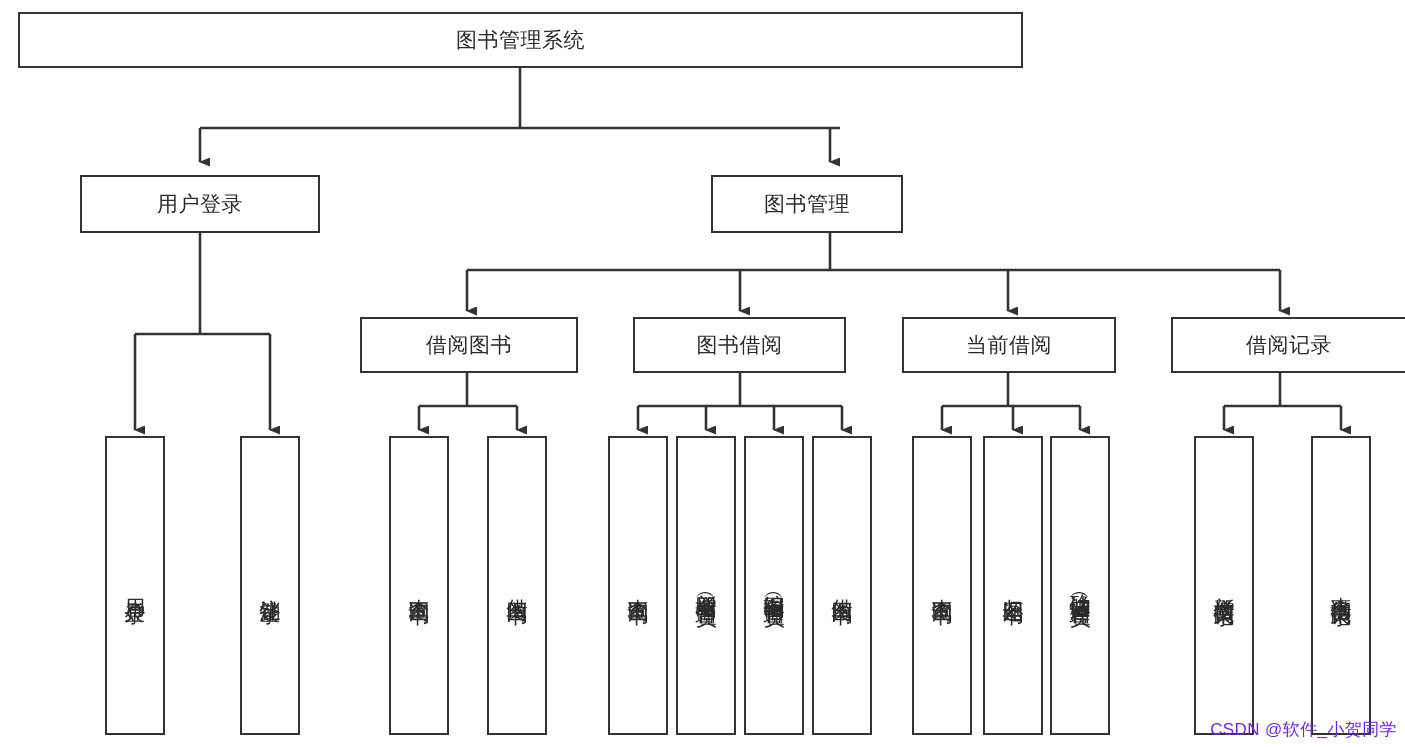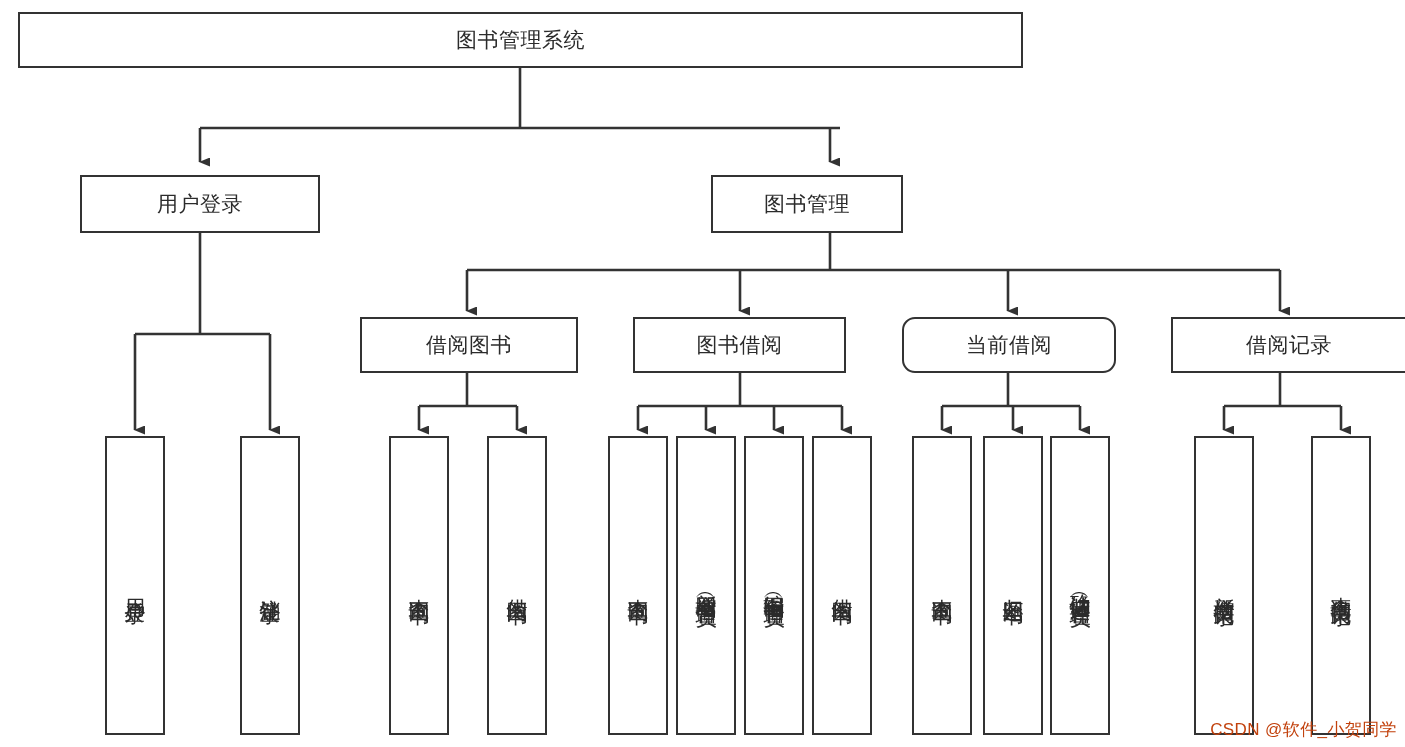--- a/index.html
+++ b/index.html
@@ -56,21 +56,21 @@
     font-size: 21px;
     letter-spacing: 2px;
     line-height: 1.05;
     max-height: 285px;
   }
   #watermark {
     position: absolute;
     right: 8px;
     bottom: 6px;
     font-size: 17px;
-    color: #c2410c;
+    color: #6d28d9;
     letter-spacing: 0.4px;
     white-space: nowrap;
     user-select: none;
     pointer-events: none;
   }
 </style>
 </head>
 <body>
 
 <div id="diagram-root">
@@ -135,21 +135,21 @@
   <div class="node horizontal" style="left:711px; top:175px; width:192px; height:58px;">
     <span class="node-label">图书管理</span>
   </div>
 
   <div class="node horizontal" style="left:360px; top:317px; width:218px; height:56px;">
     <span class="node-label">借阅图书</span>
   </div>
   <div class="node horizontal" style="left:633px; top:317px; width:213px; height:56px;">
     <span class="node-label">图书借阅</span>
   </div>
-  <div class="node horizontal" style="left:902px; top:317px; width:214px; height:56px;border-radius:13px;">
+  <div class="node horizontal" style="left:902px; top:317px; width:214px; height:56px;">
     <span class="node-label">当前借阅</span>
   </div>
   <div class="node horizontal" style="left:1171px; top:317px; width:236px; height:56px;">
     <span class="node-label">借阅记录</span>
   </div>
 
   <div class="node vertical" style="left:105px; top:436px; width:60px; height:299px;">
     <span class="node-label">用户登录</span>
   </div>
   <div class="node vertical" style="left:240px; top:436px; width:60px; height:299px;">

